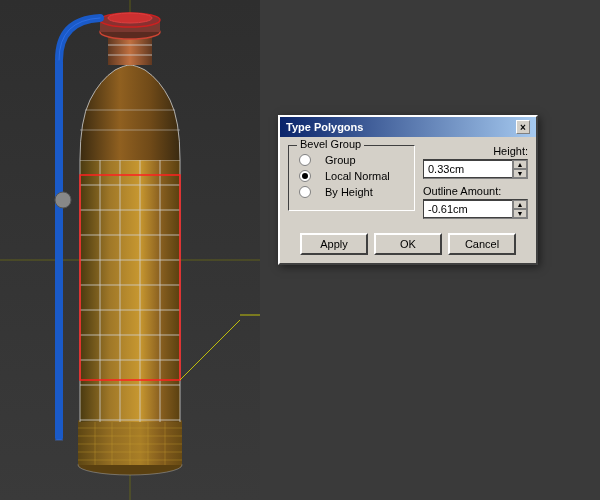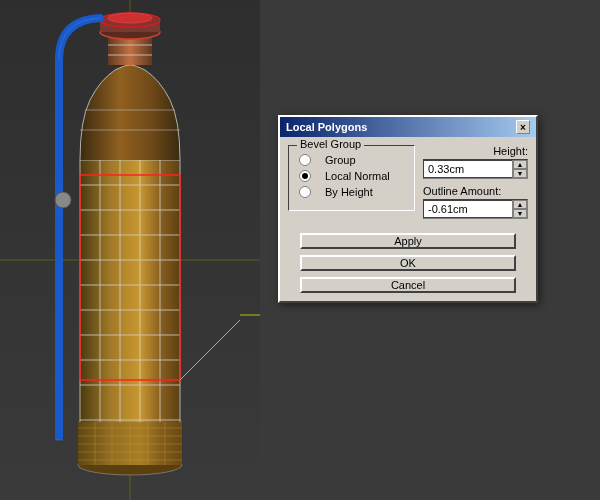--- a/index.html
+++ b/index.html
@@ -174,21 +174,20 @@
       cursor: pointer;
       line-height: 1;
     }
 
     
     #dialog-buttons {
       display: flex;
       justify-content: space-around;
       padding: 4px 20px 8px;
       gap: 6px;
-      flex-direction: column;
     }
 
     .dialog-btn {
       flex: 1;
       height: 22px;
       background: #d4d0c8;
       border: 2px solid;
       border-top-color: #ffffff;
       border-left-color: #ffffff;
       border-right-color: #404040;
@@ -340,21 +339,21 @@
       <path d="M59,60 Q59,20 100,18" fill="none" stroke="#1a5ac8" stroke-width="8" stroke-linecap="round"></path>
       <path d="M59,60 Q59,20 100,18" fill="none" stroke="#4080ff" stroke-width="1" stroke-linecap="round" opacity="0.5"></path>
 
       <circle cx="63" cy="200" r="8" fill="#888" stroke="#555" stroke-width="1"></circle>
     </svg>
   </div>
 
   <div id="dialog">
 
     <div id="dialog-titlebar">
-      <span>Local Polygons</span>
+      <span>Type Polygons</span>
       <div id="close-btn">×</div>
     </div>
 
     <div id="dialog-inner">
 
       <div id="left-section">
         <div id="bevel-type-group">
           <span id="bevel-type-legend">Bevel Group</span>
 
           <div class="radio-row">

